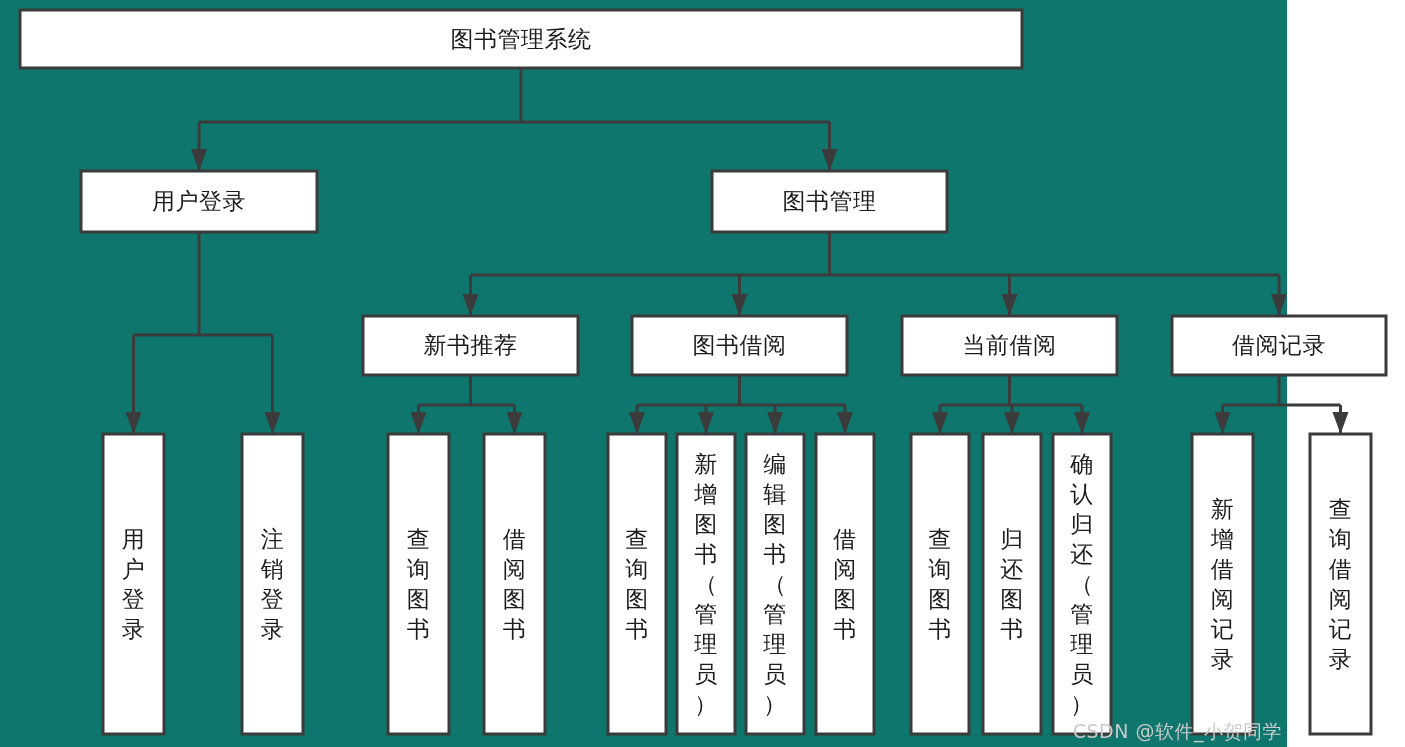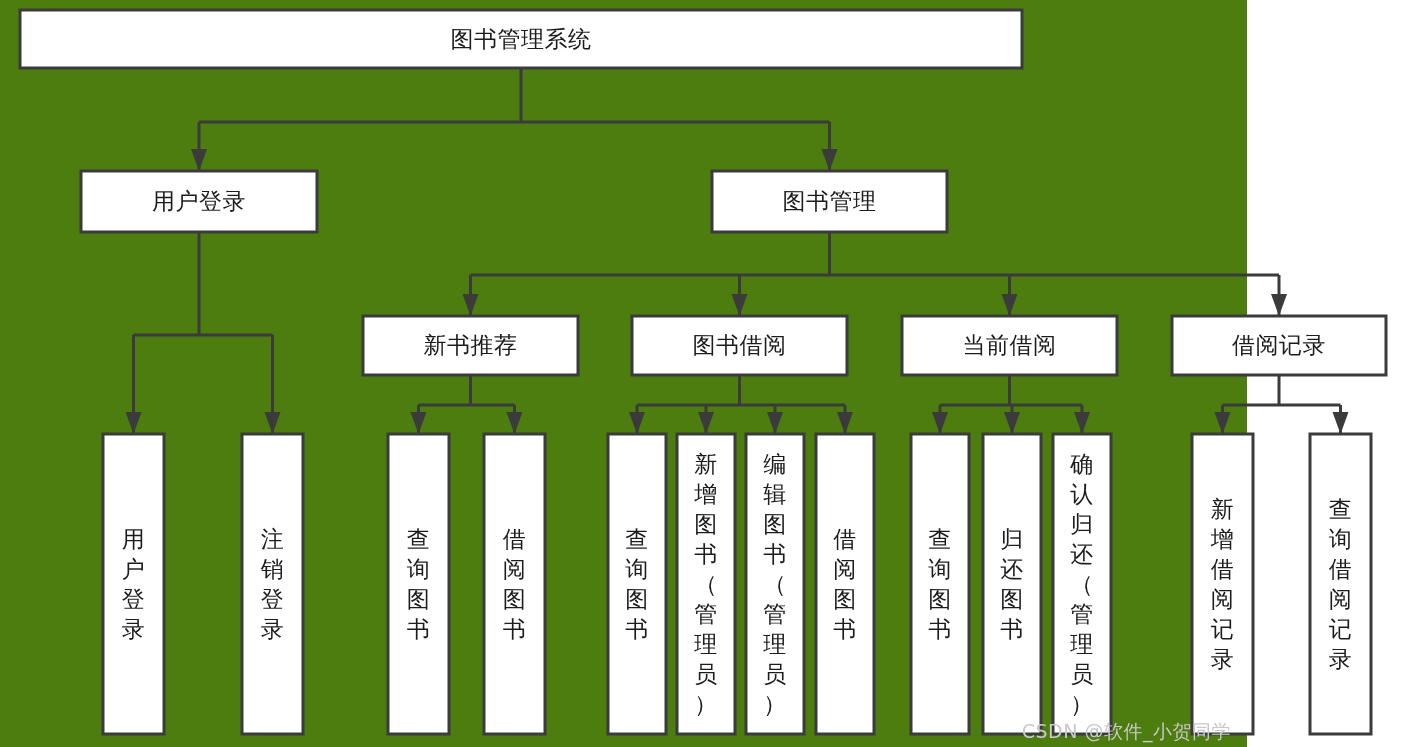--- a/index.html
+++ b/index.html
@@ -11,21 +11,22 @@
   body {
     width: 1405px;
     height: 747px;
     overflow: hidden;
     font-family: "DejaVu Sans", "Liberation Sans", sans-serif;
   }
   #diagram-root {
     position: relative;
     width: 1247px;
     height: 747px;
-    background: #4d7c0f;
+    background: #0f766e;
+    padding-left: 40px;
   }
   svg.diagram-canvas {
     position: absolute;
     left: 0;
     top: 0;
     width: 1405px;
     height: 747px;
     display: block;
   }
   .node-box {
@@ -53,21 +54,21 @@
   }
   .node-label-v {
     font-family: "DejaVu Sans", "Liberation Sans", sans-serif;
     font-size: 23px;
     fill: #1c1c1c;
     text-anchor: middle;
     letter-spacing: 0.5px;
   }
   .watermark-text {
     position: absolute;
-    right: 16px;
+    right: 5px;
     bottom: 2px;
     font-family: "DejaVu Sans", "Liberation Sans", sans-serif;
     font-size: 19px;
     color: #c9c9c9;
     white-space: nowrap;
     user-select: none;
     letter-spacing: 0.5px;
   }
 </style>
 </head>

